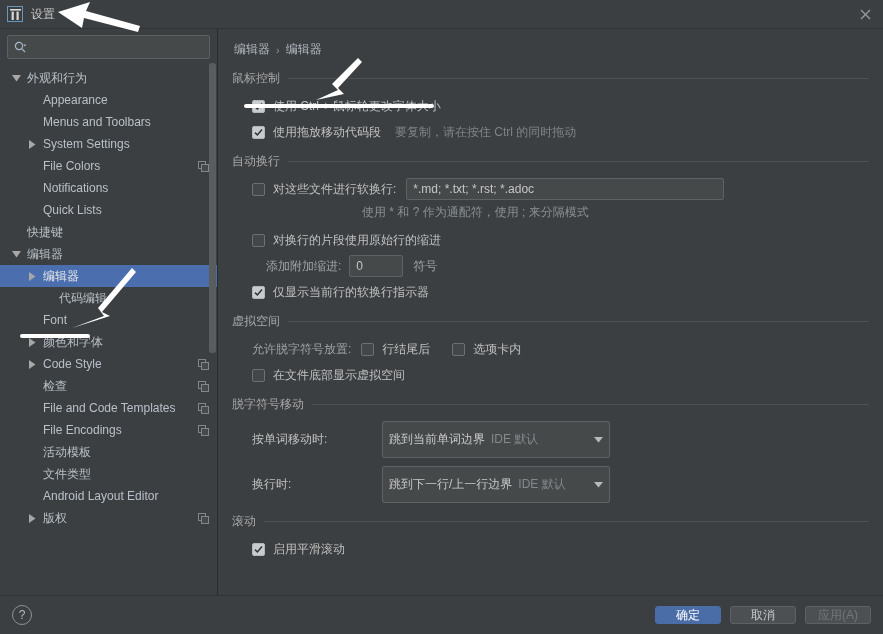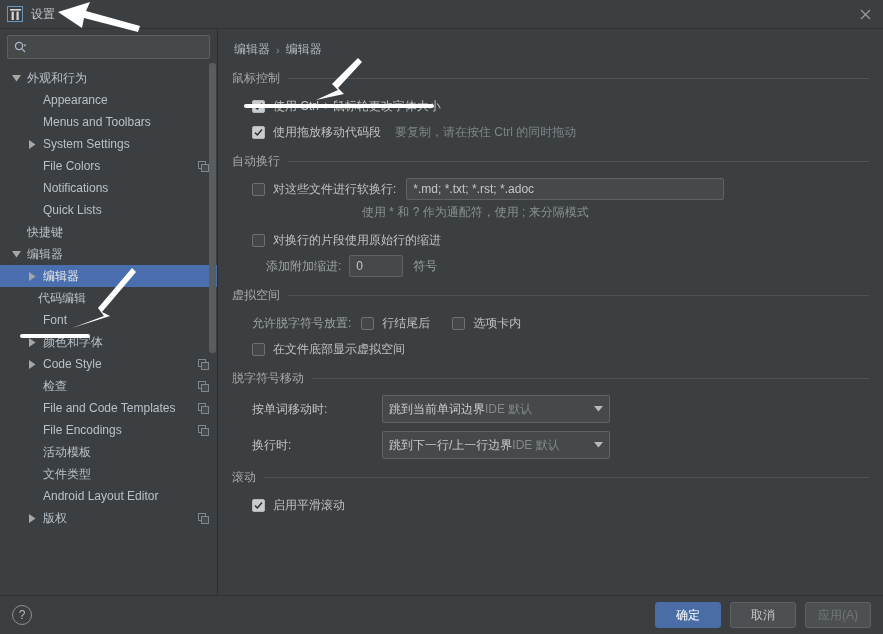--- a/index.html
+++ b/index.html
@@ -180,26 +180,27 @@
     font-size: 12px;
     padding: 0 6px;
     outline: none;
     font-family: "Liberation Sans", sans-serif;
   }
   .num-input {
     width: 54px; height: 22px; text-align: left;
   }
 
   .select {
-    width: 228px; height: 28px;
+    width: 228px; height: 37px;
     background: #45494a;
     border: 1px solid #5e6264;
     border-radius: 2px;
     display: flex; align-items: center;
     padding: 0 6px;
+    gap: 6px;
   }
   .select .sel-val { font-size: 12px; color: #c9c9c9; white-space: nowrap; }
   .select .sel-sub { font-size: 12px; color: #85898c; white-space: nowrap; }
   .select .caret { margin-left: auto; color: #b9b9b9; display: flex; align-items: center; }
 
   .vs-label { margin-right: 10px; }
   .inline-gap { width: 22px; }
 
   
   .footer {
@@ -211,21 +212,21 @@
     padding: 0 12px;
   }
   .help-btn {
     width: 20px; height: 20px; border-radius: 50%;
     border: 1px solid #8d9194;
     color: #b4b8bb; font-size: 12px;
     display: flex; align-items: center; justify-content: center;
   }
   .footer-spacer { flex: 1 1 auto; }
   .btn {
-    min-width: 66px; height: 26px;
+    min-width: 66px; height: 18px;
     border-radius: 3px;
     border: 1px solid #5e6264;
     background: #4c5052;
     color: #c8c8c8;
     font-size: 12px;
     display: inline-flex; align-items: center; justify-content: center;
     margin-left: 9px;
     padding: 0 12px;
     font-family: "Liberation Sans", sans-serif;
   }
@@ -337,21 +338,21 @@
           <div class="tree-row selected" style="padding-left: 26px;">
             <span class="tw">
               <svg width="7" height="9" viewBox="0 0 7 9">
                 <polygon points="0,0 6.5,4.5 0,9" fill="#a7a7a7"></polygon>
               </svg>
             </span>
             <span class="tree-label" style="margin-left: 5px;">编辑器</span>
           </div>
           <div class="tree-row" style="padding-left: 26px;">
             <span class="tw empty"></span>
-            <span class="tree-label" style="margin-left: 0;">代码编辑</span>
+            <span class="tree-label" style="margin-left: 21px;">代码编辑</span>
           </div>
           <div class="tree-row" style="padding-left: 26px;">
             <span class="tw empty"></span>
             <span class="tree-label" style="margin-left: 5px;">Font</span>
           </div>
           <div class="tree-row" style="padding-left: 26px;">
             <span class="tw">
               <svg width="7" height="9" viewBox="0 0 7 9">
                 <polygon points="0,0 6.5,4.5 0,9" fill="#a7a7a7"></polygon>
               </svg>
@@ -489,20 +490,28 @@
           </span>
           <span class="cb-label">对换行的片段使用原始行的缩进</span>
         </div>
 
         <div class="row indent2">
           <span class="field-label" style="color:#9fa4a7;">添加附加缩进:</span>
           <input class="text-input num-input" type="text" style="margin-left: 8px;" value="0">
           <span class="field-label" style="margin-left:10px;color:#9fa4a7;">符号</span>
         </div>
 
+        <div class="row indent">
+          <span class="cb checked">
+            <svg width="9" height="9" viewBox="0 0 9 9" aria-hidden="true">
+                <polyline points="1,4.6 3.4,7 8,1.6" fill="none" stroke="#2f3234" stroke-width="1.5"></polyline>
+              </svg>
+          </span>
+          <span class="cb-label">仅显示当前行的软换行指示器</span>
+        </div>
       </div>
 
       <div class="section">
         <div class="section-head">
           <span class="section-title">虚拟空间</span>
           <span class="section-rule"></span>
         </div>
 
         <div class="row indent">
           <span class="field-label vs-label" style="color:#9fa4a7;">允许脱字符号放置:</span>

